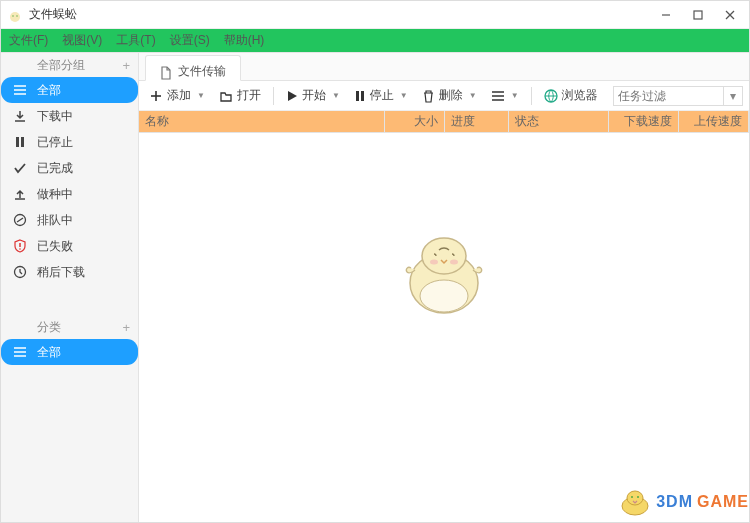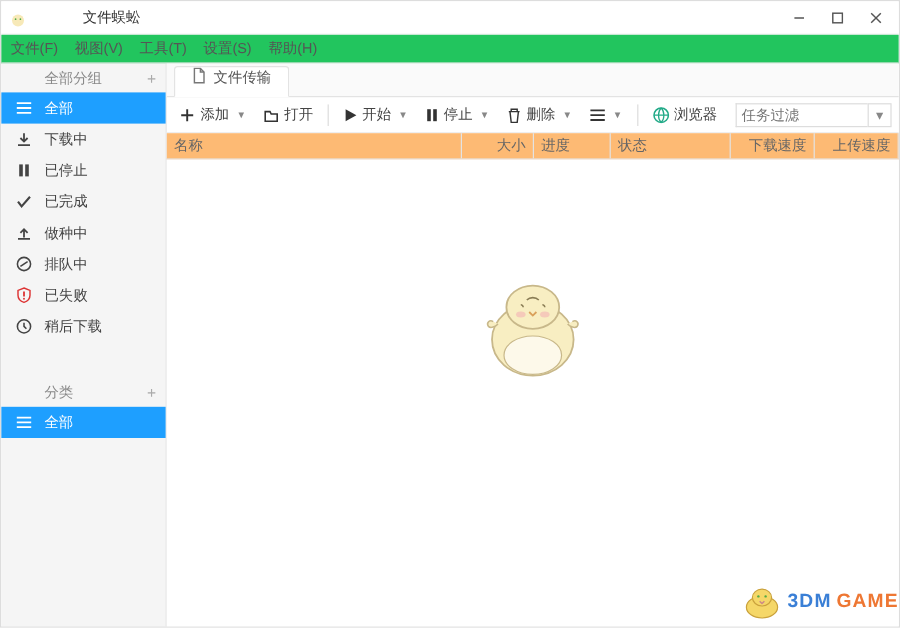--- a/index.html
+++ b/index.html
@@ -1,33 +1,33 @@
 <!DOCTYPE html>
 <html><head>
 <meta charset="utf-8">
 <style>
 * { margin: 0; padding: 0; box-sizing: border-box; font-family: "Microsoft YaHei", sans-serif; font-size: 12px; }
 body { width: 750px; height: 523px; background: #fff; overflow: hidden; position: relative; border: 1px solid #ddd; }
-.titlebar { height: 28px; display: flex; align-items: center; padding: 0 6px; background: #fff; border-bottom: 1px solid #eee; gap: 40px; }
+.titlebar { height: 28px; display: flex; align-items: center; padding: 0 6px; background: #fff; border-bottom: 1px solid #eee; }
 .titlebar .app-icon { width: 16px; height: 16px; margin-right: 6px; }
 .titlebar .title { flex: 1; color: #333; }
 .win-controls { display: flex; gap: 18px; padding-right: 6px; color: #555; }
 .win-controls span { cursor: pointer; display: inline-flex; align-items: center; justify-content: center; width: 14px; height: 14px; }
 .menubar { height: 24px; display: flex; align-items: center; padding: 0 8px; gap: 14px; border-bottom: 1px solid #e5e5e5; background: #22c55e; }
 .menubar span { color: #555; cursor: pointer; }
 .body-row { display: flex; height: calc(100% - 52px); }
 .sidebar { width: 138px; background: #f5f5f5; border-right: 1px solid #e3e3e3; display: flex; flex-direction: column; }
 .group-header { height: 24px; display: flex; align-items: center; justify-content: space-between; padding: 0 8px; color: #888; margin-left: 28px; }
 .group-header .plus { color: #aaa; cursor: pointer; font-size: 13px; }
-.side-item { height: 26px; display: flex; align-items: center; gap: 10px; padding: 0 12px; color: #444; cursor: pointer; }
+.side-item { height: 26px; display: flex; align-items: center; gap: 10px; padding: 0 12px; color: #444; cursor: pointer; border-radius: 11px; }
 .side-item.active { background: #1e9fff; color: #fff; }
 .side-item .ico { width: 14px; height: 14px; display: inline-flex; align-items: center; justify-content: center; }
 .main { flex: 1; display: flex; flex-direction: column; background: #fff; position: relative; }
 .tab-row { height: 28px; display: flex; align-items: flex-end; padding-left: 6px; background: #fafafa; border-bottom: 1px solid #e3e3e3; }
-.tab { height: 26px; padding: 0 14px; display: flex; align-items: flex-start; gap: 6px; background: #fff; border: 1px solid #e3e3e3; border-bottom: 1px solid #fff; border-radius: 3px 3px 0 0; position: relative; top: 1px; color: #555; }
+.tab { height: 26px; padding: 0 14px; display: flex; align-items: flex-end; gap: 6px; background: #fff; border: 1px solid #e3e3e3; border-bottom: 1px solid #fff; border-radius: 3px 3px 0 0; position: relative; top: 1px; color: #555; }
 .toolbar { height: 30px; display: flex; align-items: center; padding: 0 6px; gap: 6px; border-bottom: 1px solid #eee; }
 .tb-btn { display: flex; align-items: center; gap: 4px; padding: 2px 4px; color: #444; cursor: pointer; }
 .tb-btn .caret { font-size: 8px; color: #888; margin-left: 2px; }
 .tb-sep { width: 1px; height: 18px; background: #ddd; margin: 0 2px; }
 .task-filter { margin-left: auto; display: flex; align-items: center; }
 .task-filter input { width: 110px; height: 20px; border: 1px solid #ddd; border-right: none; padding: 0 4px; color: #aaa; }
 .task-filter .dd { width: 20px; height: 20px; border: 1px solid #ddd; display: flex; align-items: center; justify-content: center; color: #888; cursor: pointer; }
 .cols { height: 22px; display: flex; border-bottom: 1px solid #e3e3e3; background: #fdba74; color: #666; }
 .cols div { border-right: 1px solid #e3e3e3; display: flex; align-items: center; padding: 0 6px; }
 .col-name { flex: 1; }

